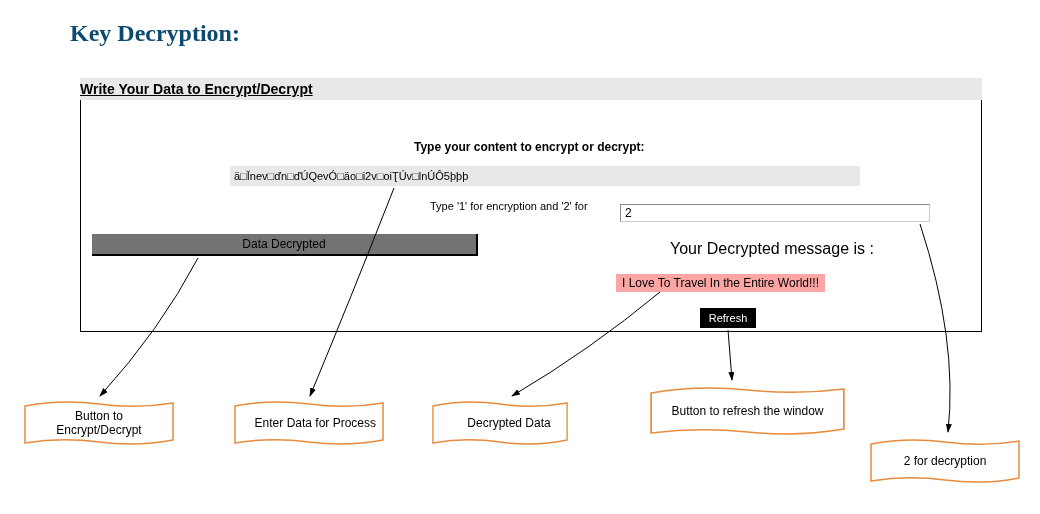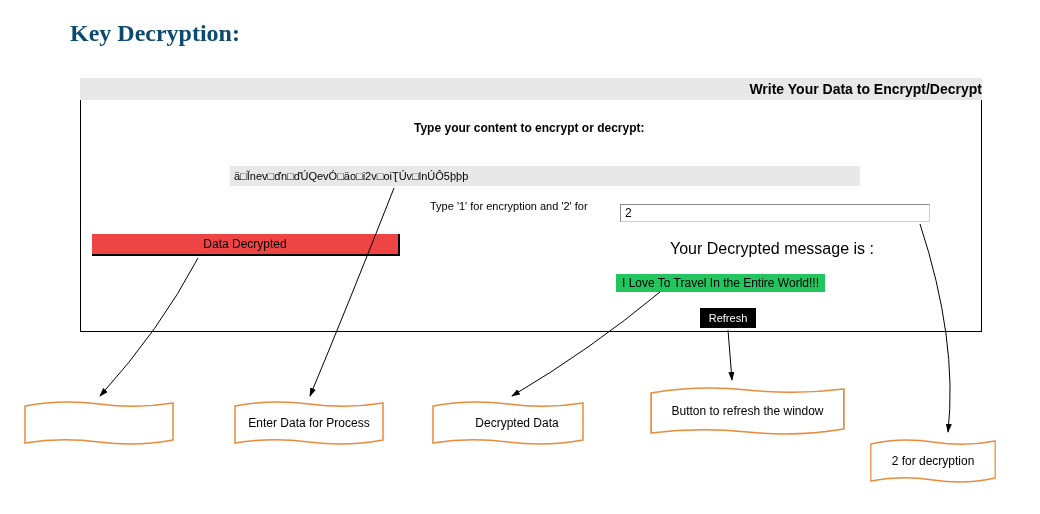--- a/index.html
+++ b/index.html
@@ -32,24 +32,25 @@
     border-top: none;
     background: #fff;
   }
   .banner {
     position: absolute;
     left: 80px;
     top: 78px;
     width: 902px;
     height: 22px;
     background: #e8e8e8;
-    text-align: right;
+    text-align: left;
     font-weight: 600;
     font-size: 14px;
     line-height: 22px;
+    text-decoration: underline;
   }
   .lbl {
     position: absolute;
     font-size: 12px;
     font-weight: 600;
     color: #000;
   }
   .data-input {
     position: absolute;
     left: 230px;
@@ -81,41 +82,41 @@
     font-size: 12px;
     padding: 0 4px;
     font-family: inherit;
     outline: none;
     background: #fff;
   }
   .decrypt-btn {
     position: absolute;
     left: 92px;
     top: 234px;
-    width: 308px;
+    width: 386px;
     height: 22px;
-    background: #ef4444;
+    background: #737373;
     border: none;
     border-right: 2px solid #000;
     border-bottom: 2px solid #000;
     font-size: 12px;
     cursor: pointer;
     font-family: inherit;
   }
   .result-lbl {
     position: absolute;
     left: 670px;
     top: 240px;
     font-size: 16px;
   }
   .result-out {
     position: absolute;
     left: 616px;
     top: 274px;
-    background: #22c55e;
+    background: #fca5a5;
     font-size: 12px;
     padding: 2px 6px;
   }
   .refresh-btn {
     position: absolute;
     left: 700px;
     top: 308px;
     width: 56px;
     height: 20px;
     background: #000000;
@@ -161,63 +162,64 @@
 </style>
 </head>
 <body>
 
 <div class="heading">Key Decryption:</div>
 
 <div class="panel"></div>
 
 <div class="banner">Write Your Data to Encrypt/Decrypt</div>
 
-<div class="lbl" style="left:414px; top:121px;">Type your content to encrypt or decrypt:</div>
+<div class="lbl" style="left:414px; top:140px;">Type your content to encrypt or decrypt:</div>
 
 <input class="data-input" type="text" value="ä□Ĭnev□ďn□ďÚQevÓ□äo□i2v□oiƮÚv□lnÚÔ5þþþ" style="">
 
 <div class="mode-label">Type '1' for encryption and '2' for</div>
 <input class="mode-input" type="text" value="2" style="">
 
 <button class="decrypt-btn">Data Decrypted</button>
 
 <div class="result-lbl">Your Decrypted message is :</div>
 
 <div class="result-out">I Love To Travel In the Entire World!!!</div>
 
 <button class="refresh-btn">Refresh</button>
 
 <div class="callout" style="left:24px; top:398px; width:150px;">
   <svg class="border" viewBox="0 0 150 50" preserveAspectRatio="none">
     <path d="M1 8 Q 37 1 75 6 Q 113 11 149 5 L149 42 Q 113 49 75 44 Q 37 39 1 45 Z" fill="none" stroke="#e88b3d" stroke-width="1.5"></path>
   </svg>
-</div>
-
-<div class="callout" style="left:234px; top:398px; width:150px;">
+  <span class="txt">Button to Encrypt/Decrypt</span>
+</div>
+
+<div class="callout" style="left:234px; top:398px; width:150px;justify-content:flex-end;">
   <svg class="border" viewBox="0 0 150 50" preserveAspectRatio="none">
     <path d="M1 8 Q 37 1 75 6 Q 113 11 149 5 L149 42 Q 113 49 75 44 Q 37 39 1 45 Z" fill="none" stroke="#e88b3d" stroke-width="1.5"></path>
   </svg>
   <span class="txt">Enter Data for Process</span>
 </div>
 
-<div class="callout" style="left:432px; top:398px; width:152px;padding-left:26px;">
+<div class="callout" style="left:432px; top:398px; width:136px;padding-left:26px;">
   <svg class="border" viewBox="0 0 150 50" preserveAspectRatio="none">
     <path d="M1 8 Q 37 1 75 6 Q 113 11 149 5 L149 42 Q 113 49 75 44 Q 37 39 1 45 Z" fill="none" stroke="#e88b3d" stroke-width="1.5"></path>
   </svg>
   <span class="txt">Decrypted Data</span>
 </div>
 
 <div class="callout" style="left:650px; top:384px; width:195px; height:54px;">
   <svg class="border" viewBox="0 0 170 54" preserveAspectRatio="none">
     <path d="M1 9 Q 42 1 85 6 Q 128 11 169 5 L169 45 Q 128 53 85 48 Q 42 43 1 49 Z" fill="none" stroke="#e88b3d" stroke-width="1.5"></path>
   </svg>
   <span class="txt">Button to refresh the window</span>
 </div>
 
-<div class="callout" style="left:870px; top:436px; width:126px;">
+<div class="callout" style="left:870px; top:436px; width:150px;">
   <svg class="border" viewBox="0 0 150 50" preserveAspectRatio="none">
     <path d="M1 8 Q 37 1 75 6 Q 113 11 149 5 L149 42 Q 113 49 75 44 Q 37 39 1 45 Z" fill="none" stroke="#e88b3d" stroke-width="1.5"></path>
   </svg>
   <span class="txt">2 for decryption</span>
 </div>
 
 <svg class="arrows">
   <defs>
     <marker id="ah" markerWidth="10" markerHeight="10" refX="8" refY="3" orient="auto" markerUnits="strokeWidth">
       <path d="M0,0 L9,3 L0,6 Z" fill="#000"></path>

